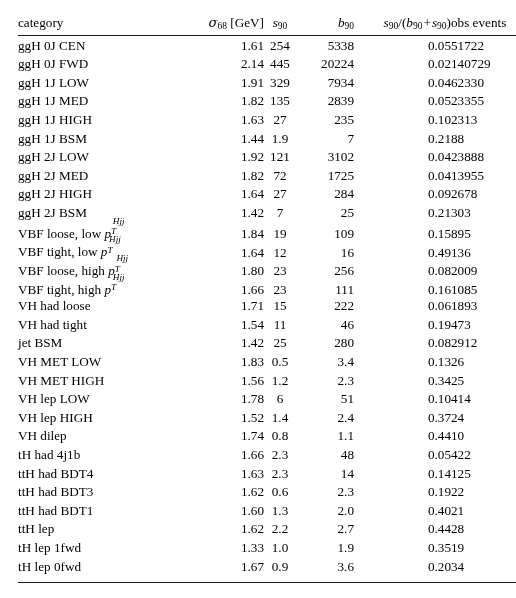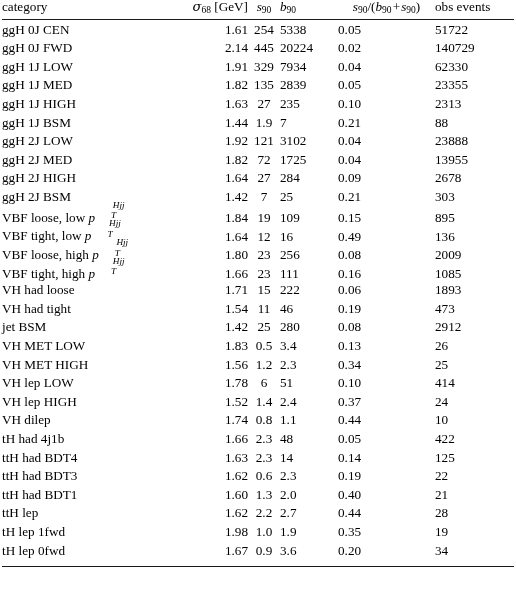--- a/index.html
+++ b/index.html
@@ -13,21 +13,21 @@
     font-family: "Liberation Serif", "DejaVu Serif", serif;
     color: #000000;
     -webkit-font-smoothing: antialiased;
   }
 
   #table-wrap {
     position: relative;
     width: 452px;
     height: 598px;
     box-sizing: border-box;
-    padding: 0;
+    padding: 16px;
   }
 
   table.booktabs {
     width: 512px;
     margin: 0 0 0 2px;
     border-collapse: collapse;
     font-size: 13.2px;
     line-height: 1.0;
     table-layout: fixed;
   }
@@ -46,22 +46,22 @@
   col.c-category { width: 166px; }
   col.c-sigma    { width: 80px; }
   col.c-s90      { width: 32px; }
   col.c-b90      { width: 58px; }
   col.c-purity   { width: 97px; }
   col.c-obs      { width: 79px; }
 
   th.col-category, td.col-category { text-align: left;  padding-left: 2px; }
   th.col-sigma,  td.col-sigma  { text-align: right; padding-right: 1px; margin-top: 24px; }
   th.col-s90,    td.col-s90    { text-align: center; padding-right: 1px; }
-  th.col-b90,    td.col-b90    { text-align: left; padding-right: 1px; }
-  th.col-purity, td.col-purity { padding-right: 1px; }
+  th.col-b90,    td.col-b90    { text-align: right; padding-right: 1px; }
+  th.col-purity, td.col-purity { text-align: right; padding-right: 1px; }
   th.col-obs,    td.col-obs    { text-align: left; padding-right: 2px; }
 
   
   thead th {
     height: 22px;
     vertical-align: bottom;
     padding-bottom: 4px;
   }
 
   
@@ -108,21 +108,20 @@
   }
   .ptcluster .base {
     font-style: italic;
   }
   .ptcluster .scripts {
     display: inline-block;
     position: relative;
     width: 1.95em;
     height: 1em;
     vertical-align: baseline;
-    margin-left: 16px;
   }
   .ptcluster .scripts .sup-hjj {
     position: absolute;
     left: 0.18em;
     top: -0.86em;
     font-size: 0.70em;
     font-style: italic;
     white-space: nowrap;
   }
   .ptcluster .scripts .sub-t {
@@ -369,21 +368,21 @@
         <tr>
           <td class="col-category"><span>ttH lep</span></td>
           <td class="col-sigma">1.62</td>
           <td class="col-s90">2.2</td>
           <td class="col-b90">2.7</td>
           <td class="col-purity">0.44</td>
           <td class="col-obs">28</td>
         </tr>
         <tr>
           <td class="col-category"><span>tH lep 1fwd</span></td>
-          <td class="col-sigma">1.98</td>
+          <td class="col-sigma">1.33</td>
           <td class="col-s90">1.0</td>
           <td class="col-b90">1.9</td>
           <td class="col-purity">0.35</td>
           <td class="col-obs">19</td>
         </tr>
         <tr>
           <td class="col-category"><span>tH lep 0fwd</span></td>
           <td class="col-sigma">1.67</td>
           <td class="col-s90">0.9</td>
           <td class="col-b90">3.6</td>

